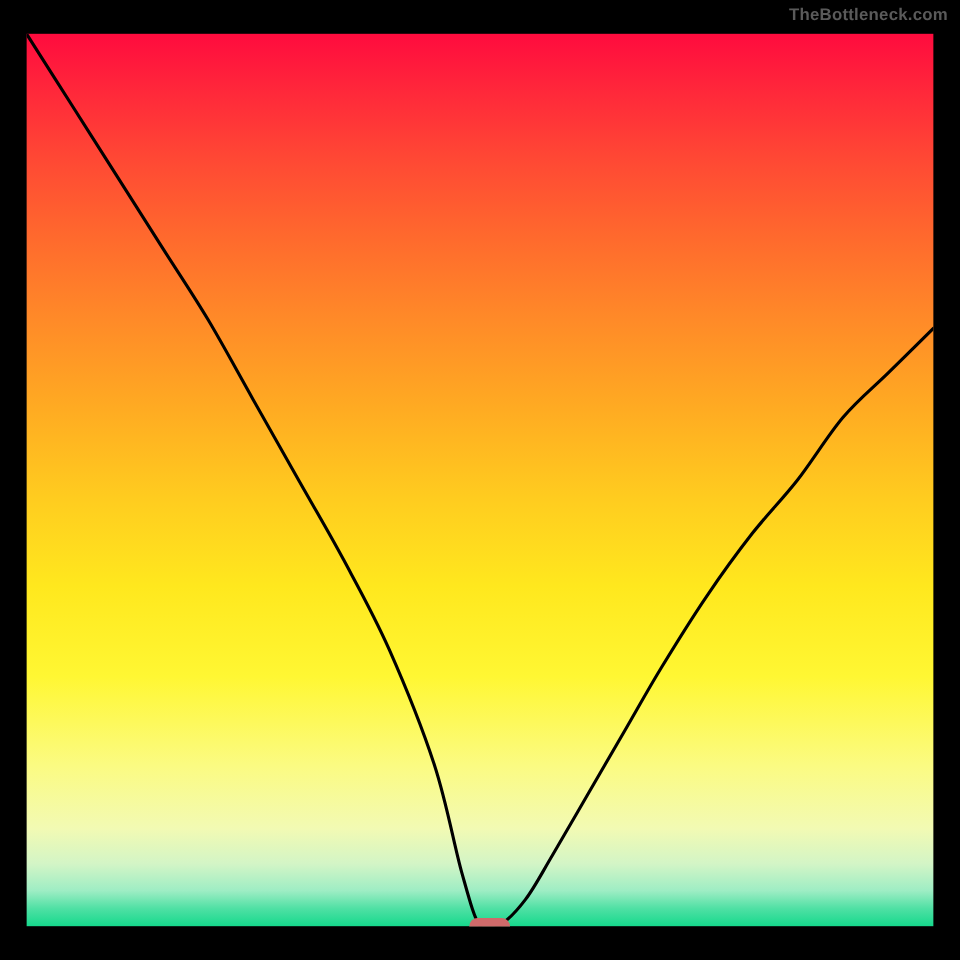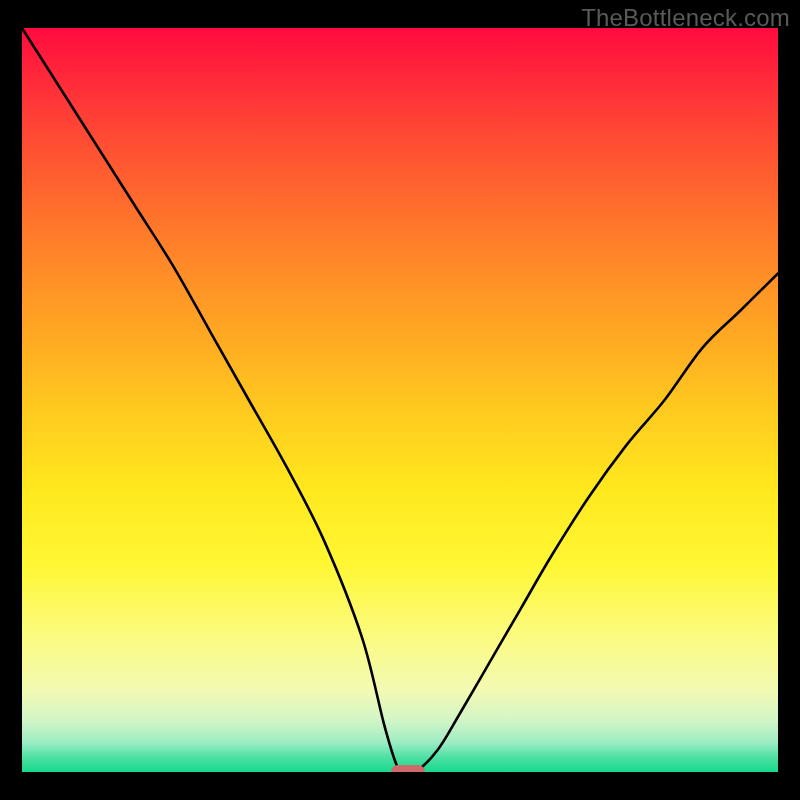--- a/index.html
+++ b/index.html
@@ -15,22 +15,22 @@
     position: relative;
     width: 800px;
     height: 800px;
     background: #000;
   }
   .watermark {
     position: absolute;
     top: 4px;
     right: 10px;
     color: #5a5a5a;
-    font-size: 24px;
-    font-weight: 400;
+    font-size: 14px;
+    font-weight: 700;
     letter-spacing: 0.2px;
     z-index: 20;
   }
   .plot-area {
     position: absolute;
     left: 22px;
     top: 28px;
     width: 756px;
     height: 744px;
     overflow: hidden;

